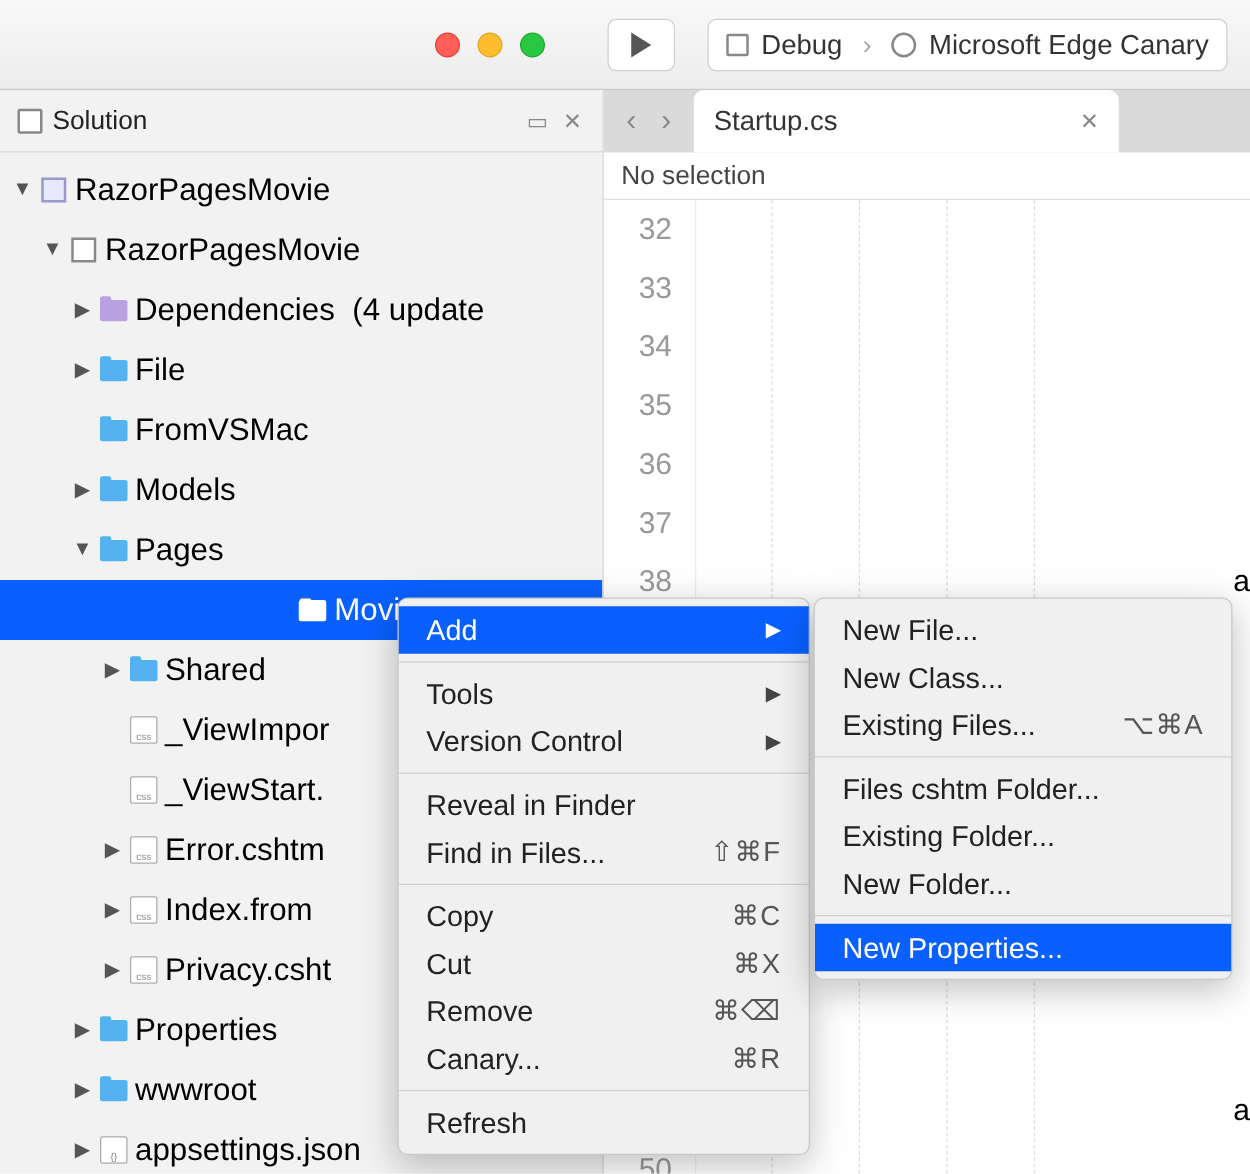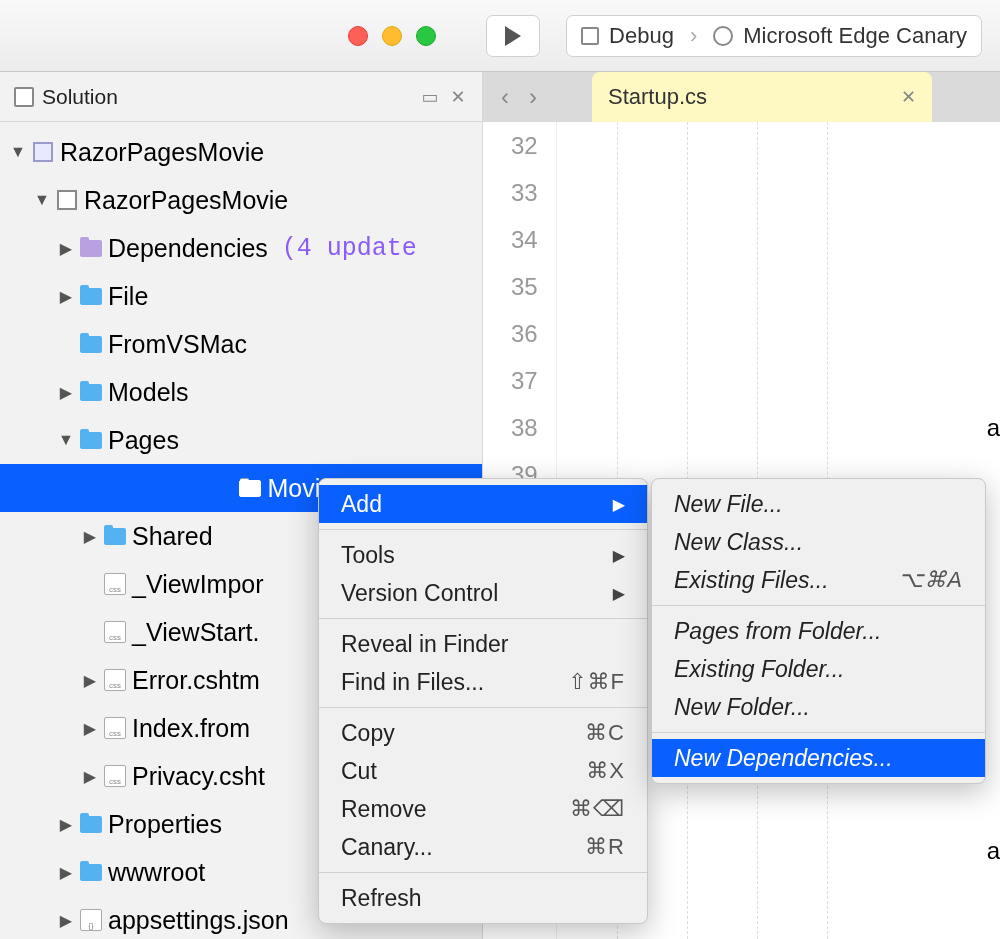--- a/index.html
+++ b/index.html
@@ -213,22 +213,21 @@
       background: #0a60ff;
       color: #fff;
       justify-content: center;
     }
     .tree-item.selected .disclosure { color: #fff; }
     .tree-item.selected .folder-icon.white {
       background: #fff;
       border-color: #fff;
     }
     .tree-item .label-suffix {
-      color: #8b5cf6;
-      font-family: Liberation Mono, monospace;
+      color: #000000;
     }
     
     .editor {
       flex: 1;
       display: flex;
       flex-direction: column;
       min-width: 0;
       overflow: hidden;
     }
     .tabbar {
@@ -239,31 +238,30 @@
     }
     .nav-arrows {
       display: flex;
       align-items: center;
       padding: 0 18px;
       gap: 20px;
       font-size: 24px;
       color: #888;
     }
     .tab {
-      background: #fef9c3;
+      background: #ffffff;
       padding: 0 16px;
       display: flex;
       align-items: center;
       gap: 16px;
       font-size: 22px;
       color: #333;
       min-width: 340px;
       border-top-right-radius: 8px;
       border-top-left-radius: 8px;
-      margin-left: 37px;
     }
     .tab .spacer { flex: 1; }
     .tab .close-x { color: #888; font-size: 18px; }
     .crumb-bar {
       height: 38px;
       border-bottom: 1px solid #e0e0e0;
       display: flex;
       align-items: center;
       padding: 0 14px;
       font-size: 21px;
@@ -331,21 +329,21 @@
       background: #0a60ff;
       color: #fff;
     }
     .ctx-item.highlight .submenu-arrow { color: #fff; }
     .ctx-sep {
       height: 1px;
       background: #d0d0d0;
       margin: 6px 0;
     }
     .menu1 { top: 478px; left: 318px; width: 330px; }
-    .menu2 { top: 478px; left: 651px; width: 335px; font-style: italic; }
+    .menu2 { top: 478px; left: 651px; width: 335px; }
   </style>
 </head>
 <body>
 
 <div class="titlebar">
   <div class="traffic-lights">
     <div class="light red"></div>
     <div class="light yellow"></div>
     <div class="light green"></div>
   </div>
@@ -500,20 +498,23 @@
       <div class="nav-arrows">
         <span>‹</span>
         <span>›</span>
       </div>
       <div class="tab">
         <span>Startup.cs</span>
         <div class="spacer"></div>
         <span class="close-x">✕</span>
       </div>
     </div>
+    <div class="crumb-bar">
+      <span>No selection</span>
+    </div>
     <div class="code-area">
       <div class="gutter">
         <div>32</div>
         <div>33</div>
         <div>34</div>
         <div>35</div>
         <div>36</div>
         <div>37</div>
         <div>38</div>
         <div>39</div>
@@ -614,25 +615,25 @@
   <div class="ctx-item">
     <span>New Class...</span>
   </div>
   <div class="ctx-item">
     <span>Existing Files...</span>
     <div class="spacer"></div>
     <span class="shortcut">⌥⌘A</span>
   </div>
   <div class="ctx-sep"></div>
   <div class="ctx-item">
-    <span>Pages from Folder...</span>
+    <span>Files cshtm Folder...</span>
   </div>
   <div class="ctx-item">
     <span>Existing Folder...</span>
   </div>
   <div class="ctx-item">
     <span>New Folder...</span>
   </div>
   <div class="ctx-sep"></div>
   <div class="ctx-item highlight">
-    <span>New Dependencies...</span>
+    <span>New Properties...</span>
   </div>
 </div>
 
 </body></html>

